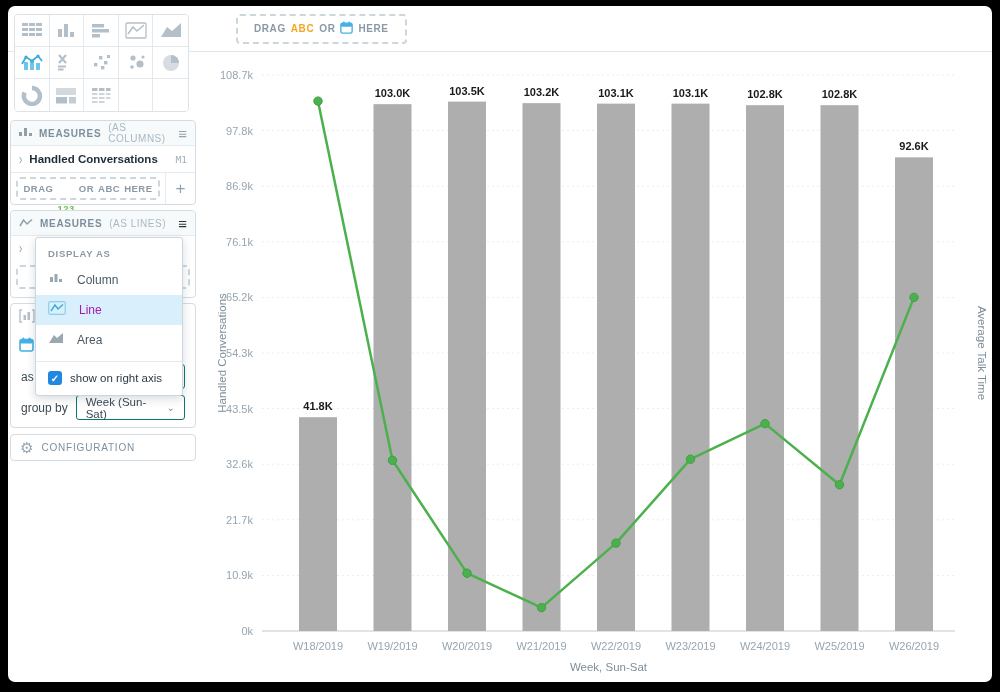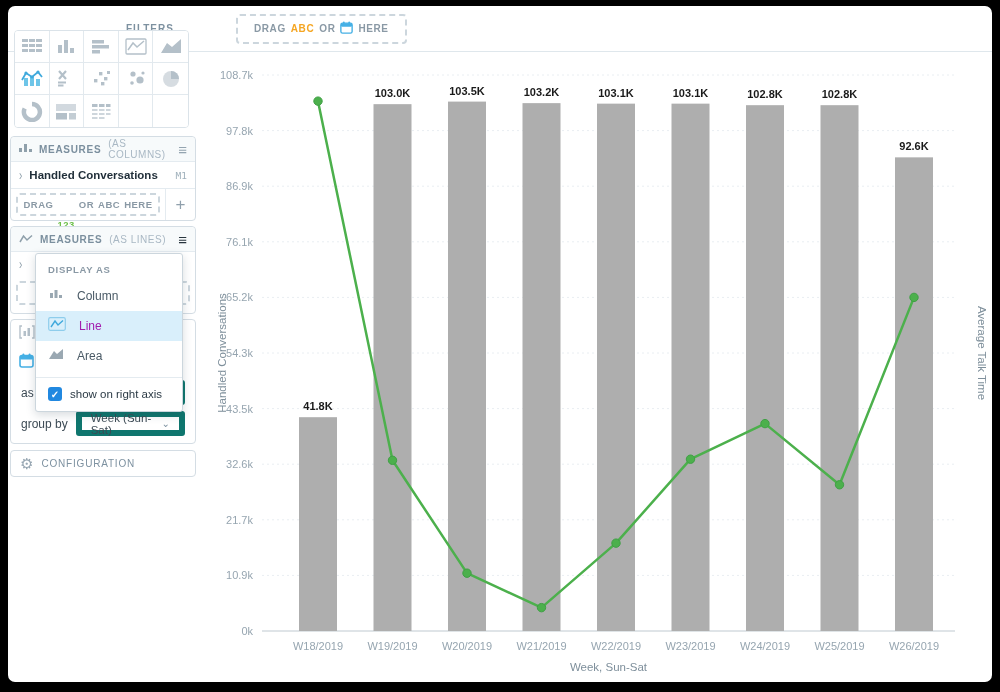--- a/index.html
+++ b/index.html
@@ -14,21 +14,21 @@
   .date-filter .cal { margin-top:2px; }
   .date-texts { line-height:1.25; }
   .date-label { font-size:11px; color:#3c4a54; }
   .date-value { font-size:12.5px; font-weight:bold; color:#16212a; }
   .date-caret { font-size:10px; color:#7d91a0; margin-left:4px; }
   .dropzone-top { margin-left:62px; height:30px; border:2px dashed #ccd6dd; border-radius:4px; display:flex; align-items:center; gap:5px; padding:0 16px; }
   .dz-text { font-size:10px; font-weight:bold; letter-spacing:.6px; color:#8a99a5; }
   .dz-abc { color:#f5a623; }
 
   
-  .sidebar { position:absolute; left:0; top:16px; width:200px; bottom:0; }
+  .sidebar { position:absolute; left:0; top:0; width:200px; bottom:0; }
   .picker { position:absolute; left:6px; top:8px; width:175px; border:1px solid #dbe3e9; border-radius:4px; overflow:hidden; background:#fff; }
   .picker-row { display:flex; }
   .picker-cell { width:35px; height:32px; border-right:1px solid #e2e9ee; border-bottom:1px solid #e2e9ee; display:flex; align-items:center; justify-content:center; cursor:pointer; background:#fff; }
   .picker-row .picker-cell:last-child { border-right:none; }
   .picker-row:last-child .picker-cell { border-bottom:none; }
 
   .panel { position:absolute; left:2px; width:186px; background:#fff; border:1px solid #d4dde4; border-radius:4px; }
   .panel-header { height:24px; display:flex; align-items:center; padding:0 8px; gap:7px; background:#f7fafb; border-radius:4px 4px 0 0; }
   .panel-title { font-size:10px; font-weight:bold; letter-spacing:.7px; color:#7b8f9e; }
   .panel-sub { font-size:10px; letter-spacing:.5px; color:#a9b8c4; font-weight:normal; }
@@ -43,21 +43,21 @@
   .dz-sm { font-size:9.5px; font-weight:bold; letter-spacing:.5px; color:#8a99a5; }
   .dz-123 { color:#6dbf4b;margin-top:40px; }
   .add-btn { width:30px; border-left:1px solid #e4ebf0; display:flex; align-items:center; justify-content:center; font-size:17px; color:#90a0ac; cursor:pointer; margin-left:5px; }
 
   .stub-chev-row { height:26px; border-top:1px solid #e4ebf0; display:flex; align-items:center; padding:0 8px; }
   .stub-drag { height:24px; margin:4px 5px; border:2px dashed #ccd6dd; border-radius:4px; }
 
   
   .axis-row { display:flex; align-items:center; padding:0 10px; gap:8px; }
   .axis-label { font-size:12px; color:#3c4a54; }
-  .select { height:25px; border:6px solid #0f766e; border-radius:3px; display:flex; align-items:center; padding:0 9px; flex:1; cursor:pointer; background:#fff; }
+  .select { height:25px; border:1px solid #0f766e; border-radius:3px; display:flex; align-items:center; padding:0 9px; flex:1; cursor:pointer; background:#fff; }
   .select-value { font-size:11.5px; color:#3c4a54; }
   .select-caret { margin-left:auto; font-size:10px; color:#7d91a0; }
 
   .config-panel { position:absolute; left:2px; width:186px; height:27px; border:1px solid #d4dde4; border-radius:4px; display:flex; align-items:center; gap:8px; padding:0 9px; cursor:pointer; }
   .gear { color:#97a6b2; font-size:15px; }
   .config-label { font-size:10px; font-weight:normal; letter-spacing:.8px; color:#7d91a0; }
 
   
   .menu { position:absolute; left:27px; top:231px; width:148px; background:#fff; border:1px solid #ccd6dd; border-radius:3px; box-shadow:0 3px 10px rgba(40,60,75,.18); z-index:20; }
   .menu-header { font-size:9.5px; font-weight:bold; letter-spacing:.7px; color:#8a99a5; padding:10px 12px 6px; }

